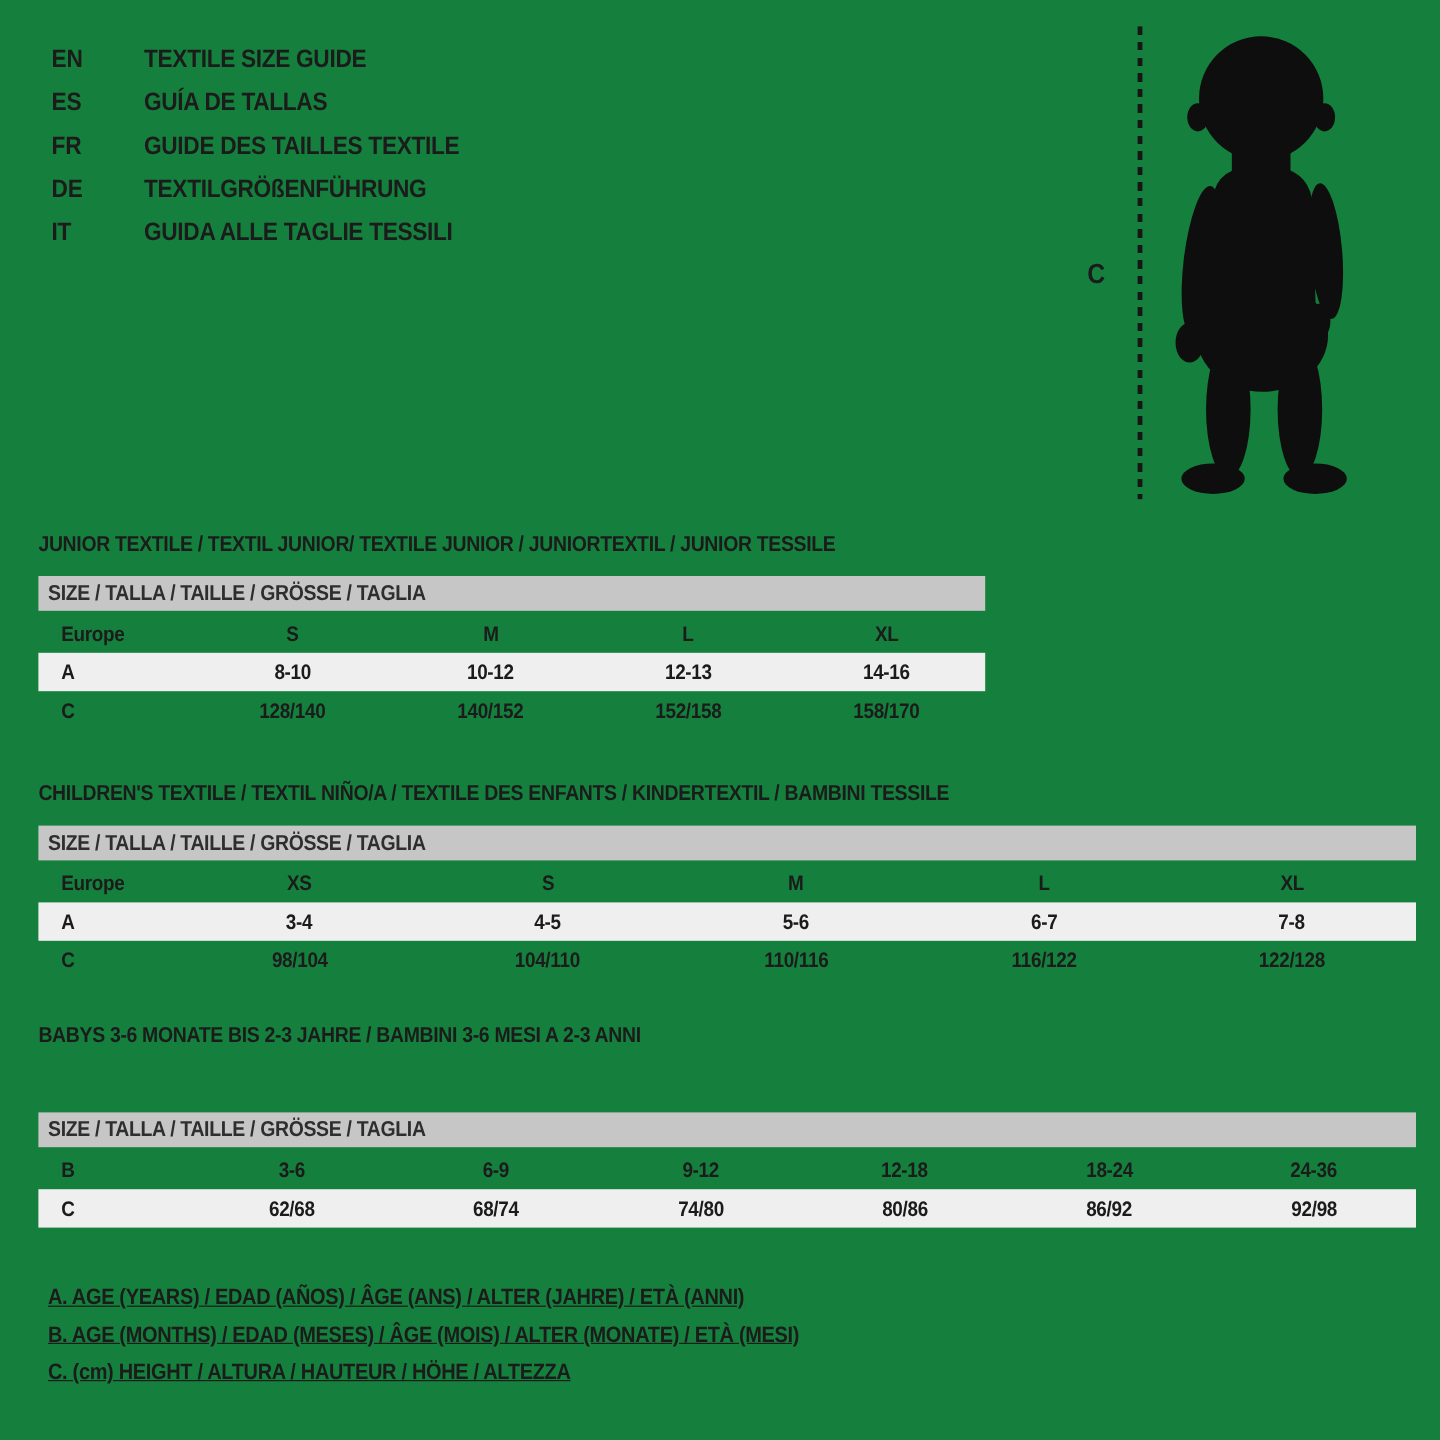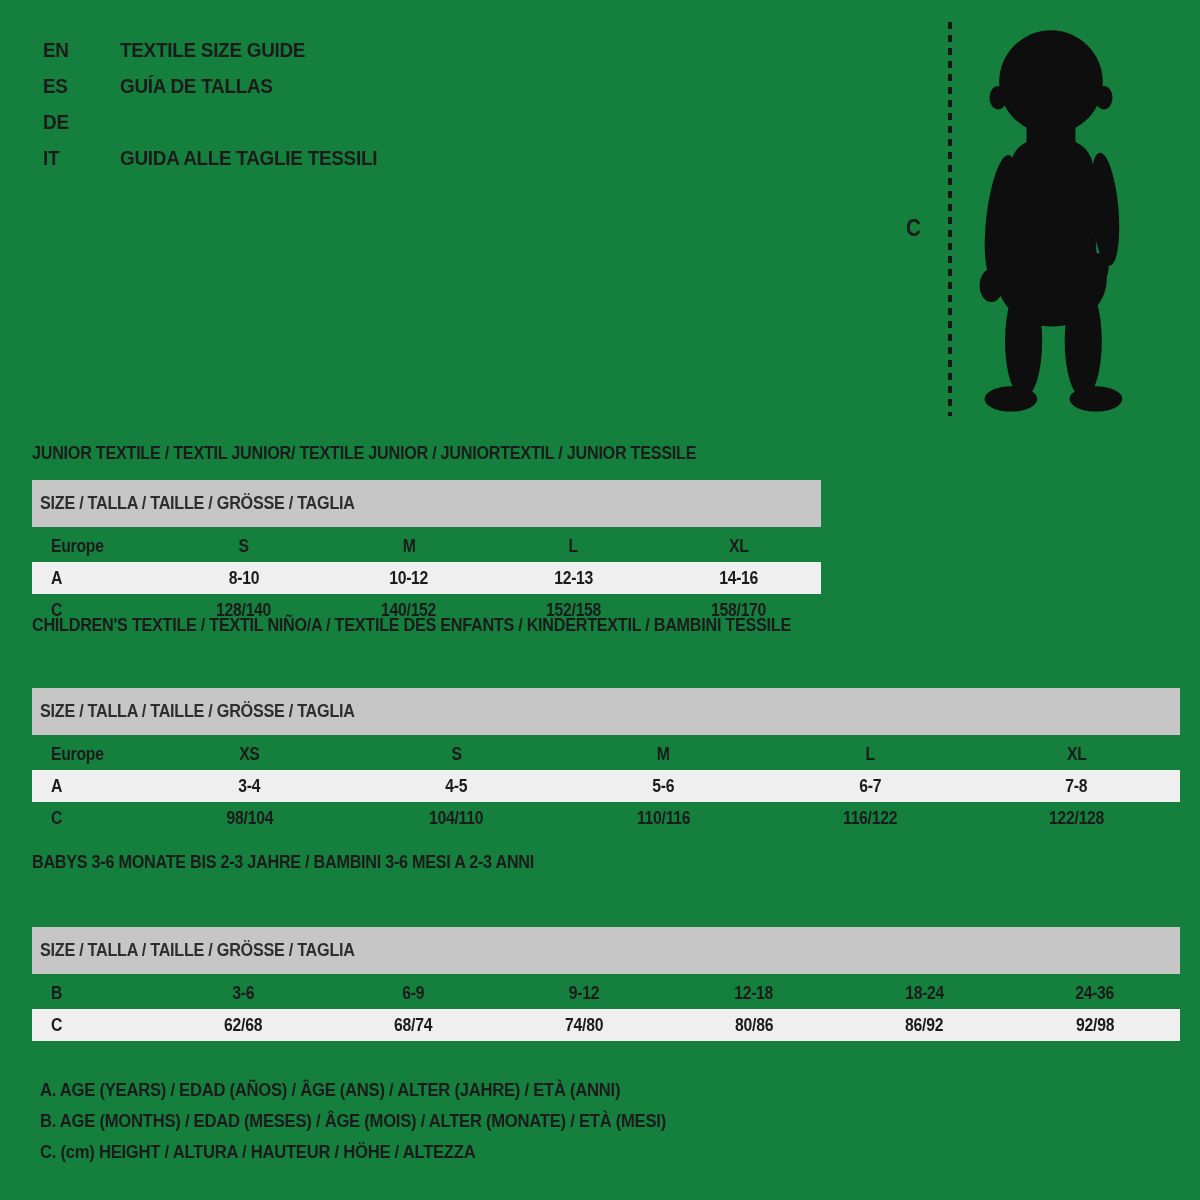--- a/index.html
+++ b/index.html
@@ -27,49 +27,54 @@
   .c-label { position:absolute; left:906px; top:215px; font-size:23px; }
   .silhouette { position:absolute; left:962px; top:20px; width:176px; height:398px; }
 
   
   .sec-heading { position:absolute; left:32px; font-size:18px; line-height:34px; }
   .sec-heading div { height:34px; }
 
   
   .size-table { position:absolute; left:32px; }
   .band {
-    height:47px; background:#c6c6c6; color:#2e2e2e;
+    height:29px; background:#c6c6c6; color:#2e2e2e;
     display:flex; align-items:center; padding-left:8px; box-sizing:border-box;
     font-size:18px; margin-bottom:3px;
   }
   .trow { display:flex; height:32px; align-items:center; font-size:17.5px; }
   .trow.shaded { background:#efefef; }
   .tlabel { padding-left:8px; box-sizing:border-box;margin-left:11px; }
   .tcell { flex:1; display:flex; justify-content:center; align-items:center; }
 
   
   .footnotes { position:absolute; left:40px; top:1070px; font-size:18.5px; }
-  .footnote-line { height:31px; display:flex; align-items:flex-end; }
+  .footnote-line { height:31px; display:flex; align-items:flex-start;text-decoration:underline; }
 </style>
 </head>
 <body>
 
 <div class="canvas">
 
   <div class="lang-list" id="langList">
       <div class="lang-row">
         <div class="lang-code"><span class="cx">EN</span></div>
         <div class="lang-label"><span class="cx">TEXTILE SIZE GUIDE</span></div>
       </div>
       <div class="lang-row">
         <div class="lang-code"><span class="cx">ES</span></div>
         <div class="lang-label"><span class="cx">GUÍA DE TALLAS</span></div>
       </div>
       <div class="lang-row">
+        <div class="lang-code"><span class="cx">FR</span></div>
+        <div class="lang-label"><span class="cx">GUIDE DES TAILLES TEXTILE</span></div>
+      </div>
+      <div class="lang-row">
         <div class="lang-code"><span class="cx">DE</span></div>
+        <div class="lang-label"><span class="cx">TEXTILGRÖßENFÜHRUNG</span></div>
       </div>
       <div class="lang-row">
         <div class="lang-code"><span class="cx">IT</span></div>
         <div class="lang-label"><span class="cx">GUIDA ALLE TAGLIE TESSILI</span></div>
       </div>
     </div>
 
   <div class="measure-line"></div>
   <div class="c-label"><span class="cx">C</span></div>
   <svg class="silhouette" viewBox="0 0 180 400" aria-hidden="true">
@@ -138,21 +143,21 @@
             <span class="cx cx-c">140/152</span>
           </div>
           <div class="tcell">
             <span class="cx cx-c">152/158</span>
           </div>
           <div class="tcell">
             <span class="cx cx-c">158/170</span>
           </div>
         </div>
       </div>
-      <div class="sec-heading" style="top: 608px;">
+      <div class="sec-heading" style="top: 644px;">
         <div class="sec-heading-line"><span class="cx">CHILDREN'S TEXTILE / TEXTIL NIÑO/A / TEXTILE DES ENFANTS / KINDERTEXTIL / BAMBINI TESSILE</span></div>
       </div>
       <div class="size-table" style="top: 688px; width: 1148px;">
         <div class="band">
           <span class="cx">SIZE / TALLA / TAILLE / GRÖSSE / TAGLIA</span>
         </div>
         <div class="trow">
           <div class="tlabel" style="width: 9%;"><span class="cx">Europe</span></div>
           <div class="tcell">
             <span class="cx cx-c">XS</span>

